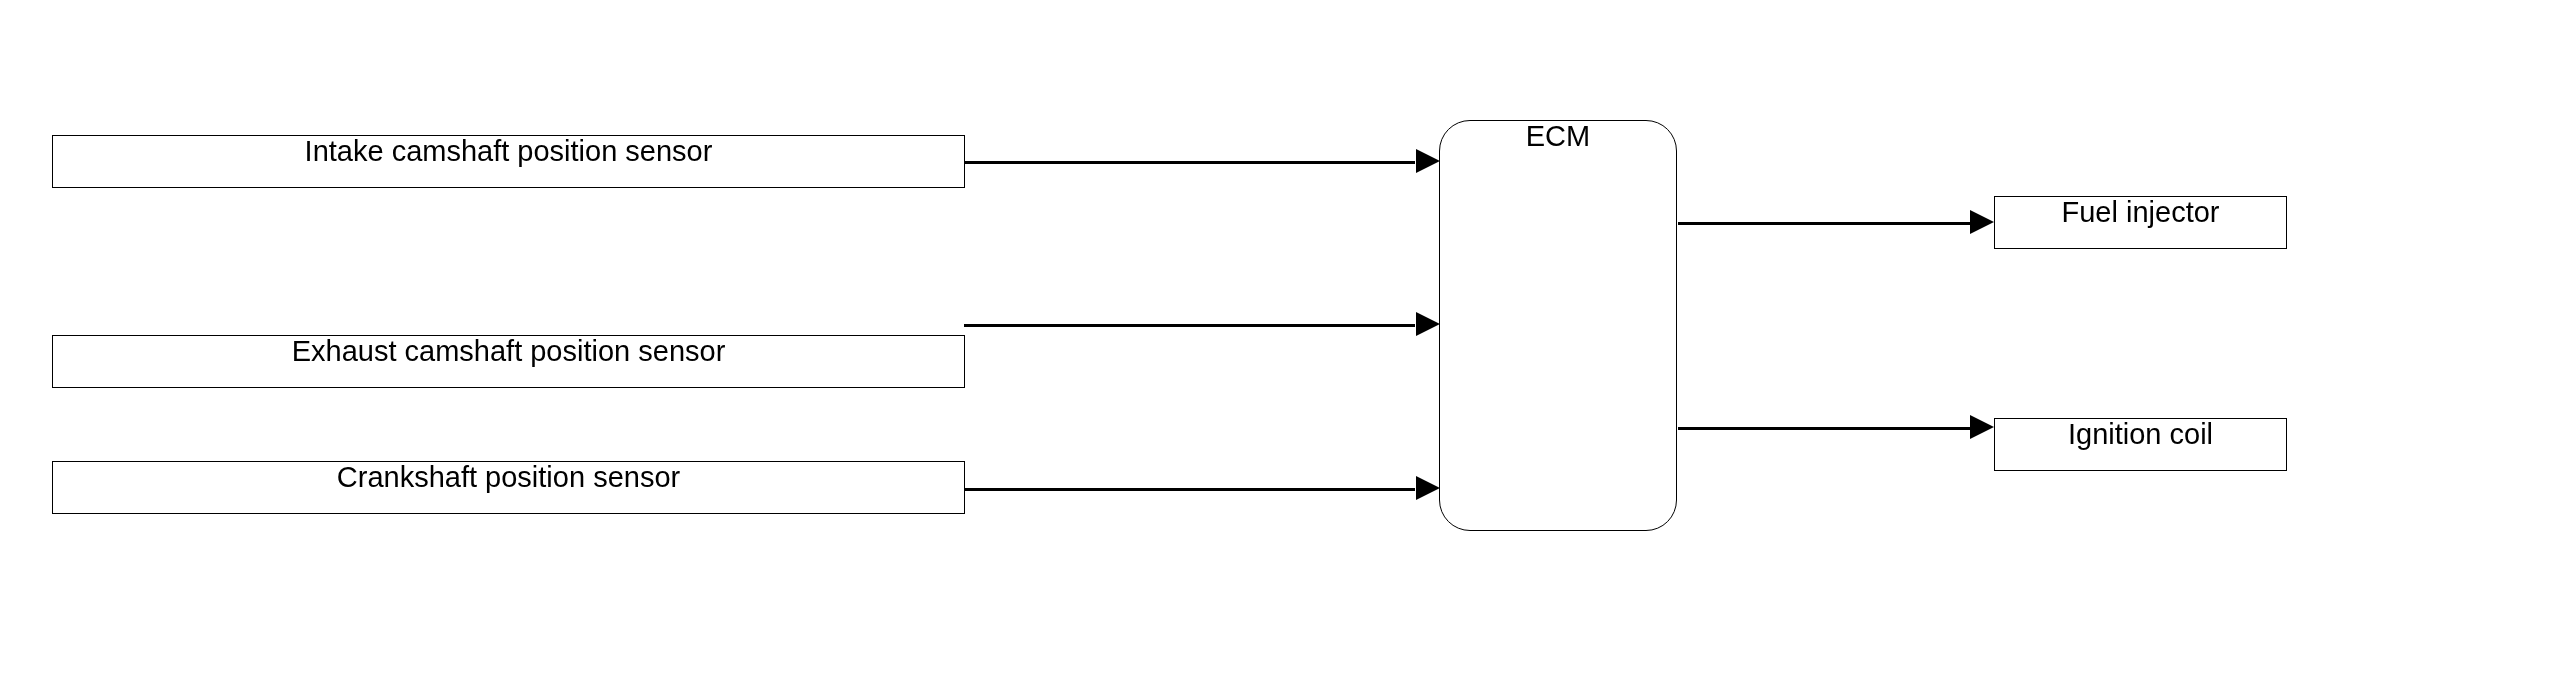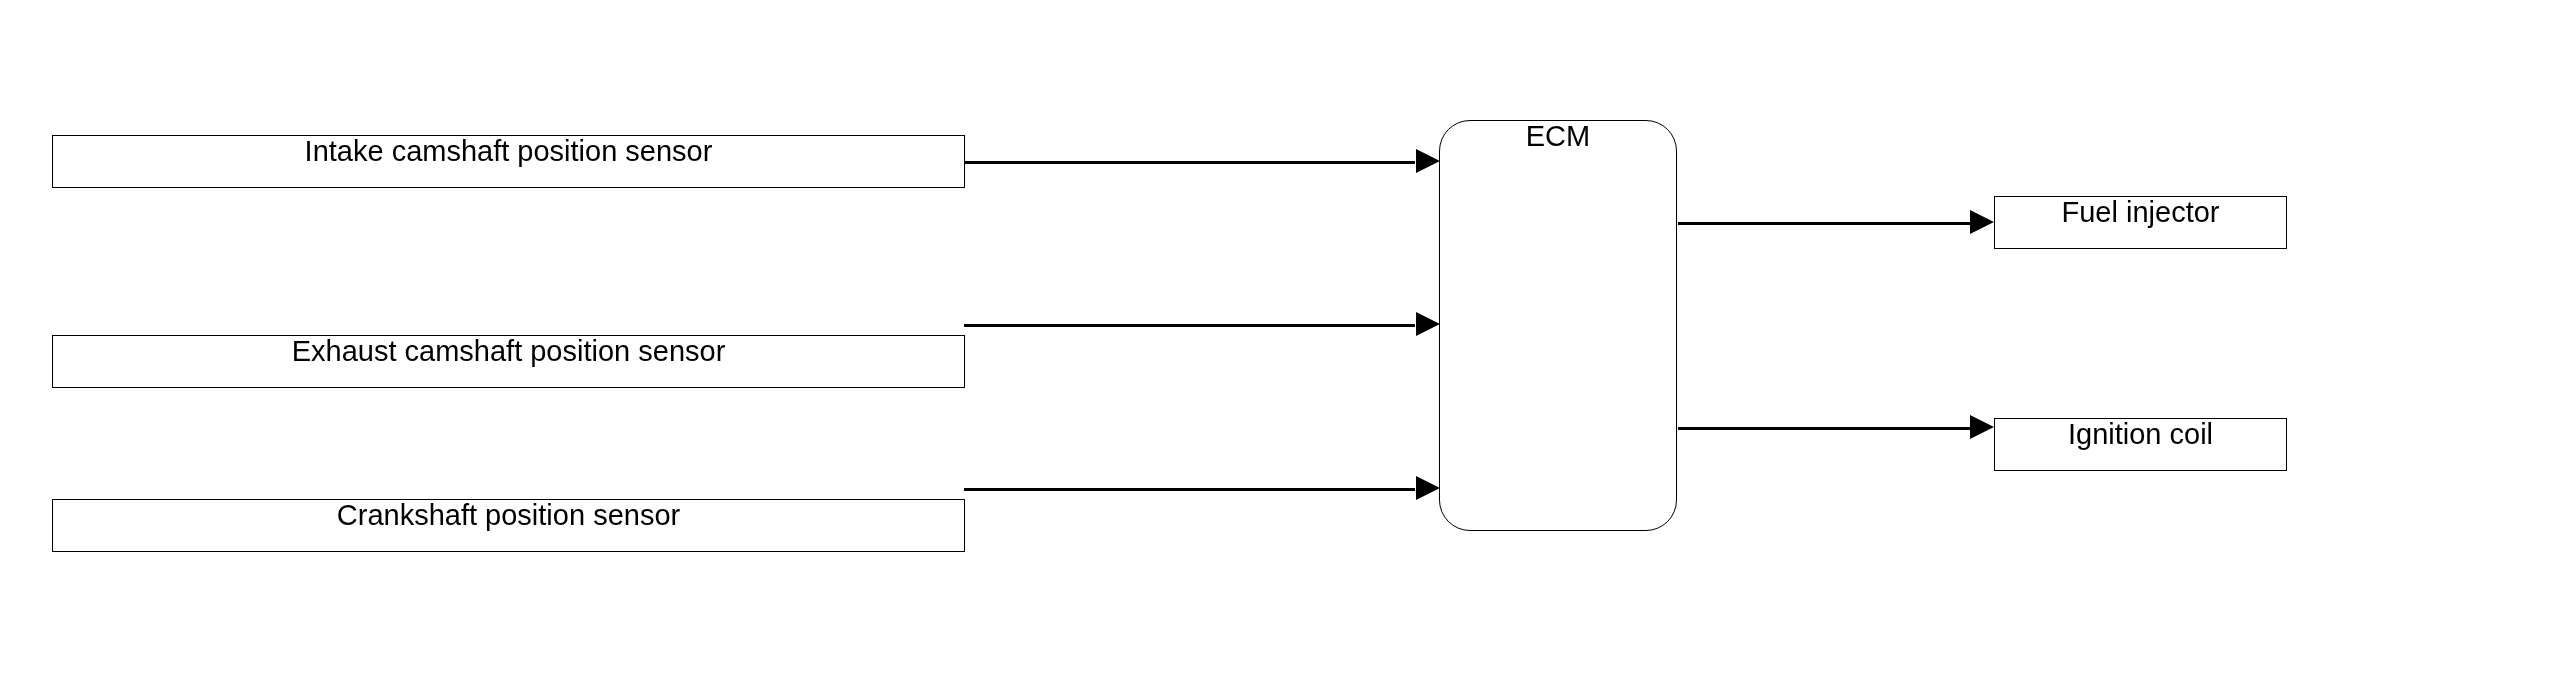--- a/index.html
+++ b/index.html
@@ -37,21 +37,21 @@
     letter-spacing: 0px;
   }
   
   .sensor-box {
     left: 52px;
     width: 913px;
     height: 53px;
   }
   #sensor-intake  { top: 135px; }
   #sensor-exhaust { top: 298px; margin-top: 37px; }
-  #sensor-crank   { top: 461px; margin-top: 38px; }
+  #sensor-crank   { top: 461px; }
 
   
   #ecm-box {
     left: 1439px;
     top: 120px;
     width: 238px;
     height: 411px;
     border-radius: 31px;
   }
 

